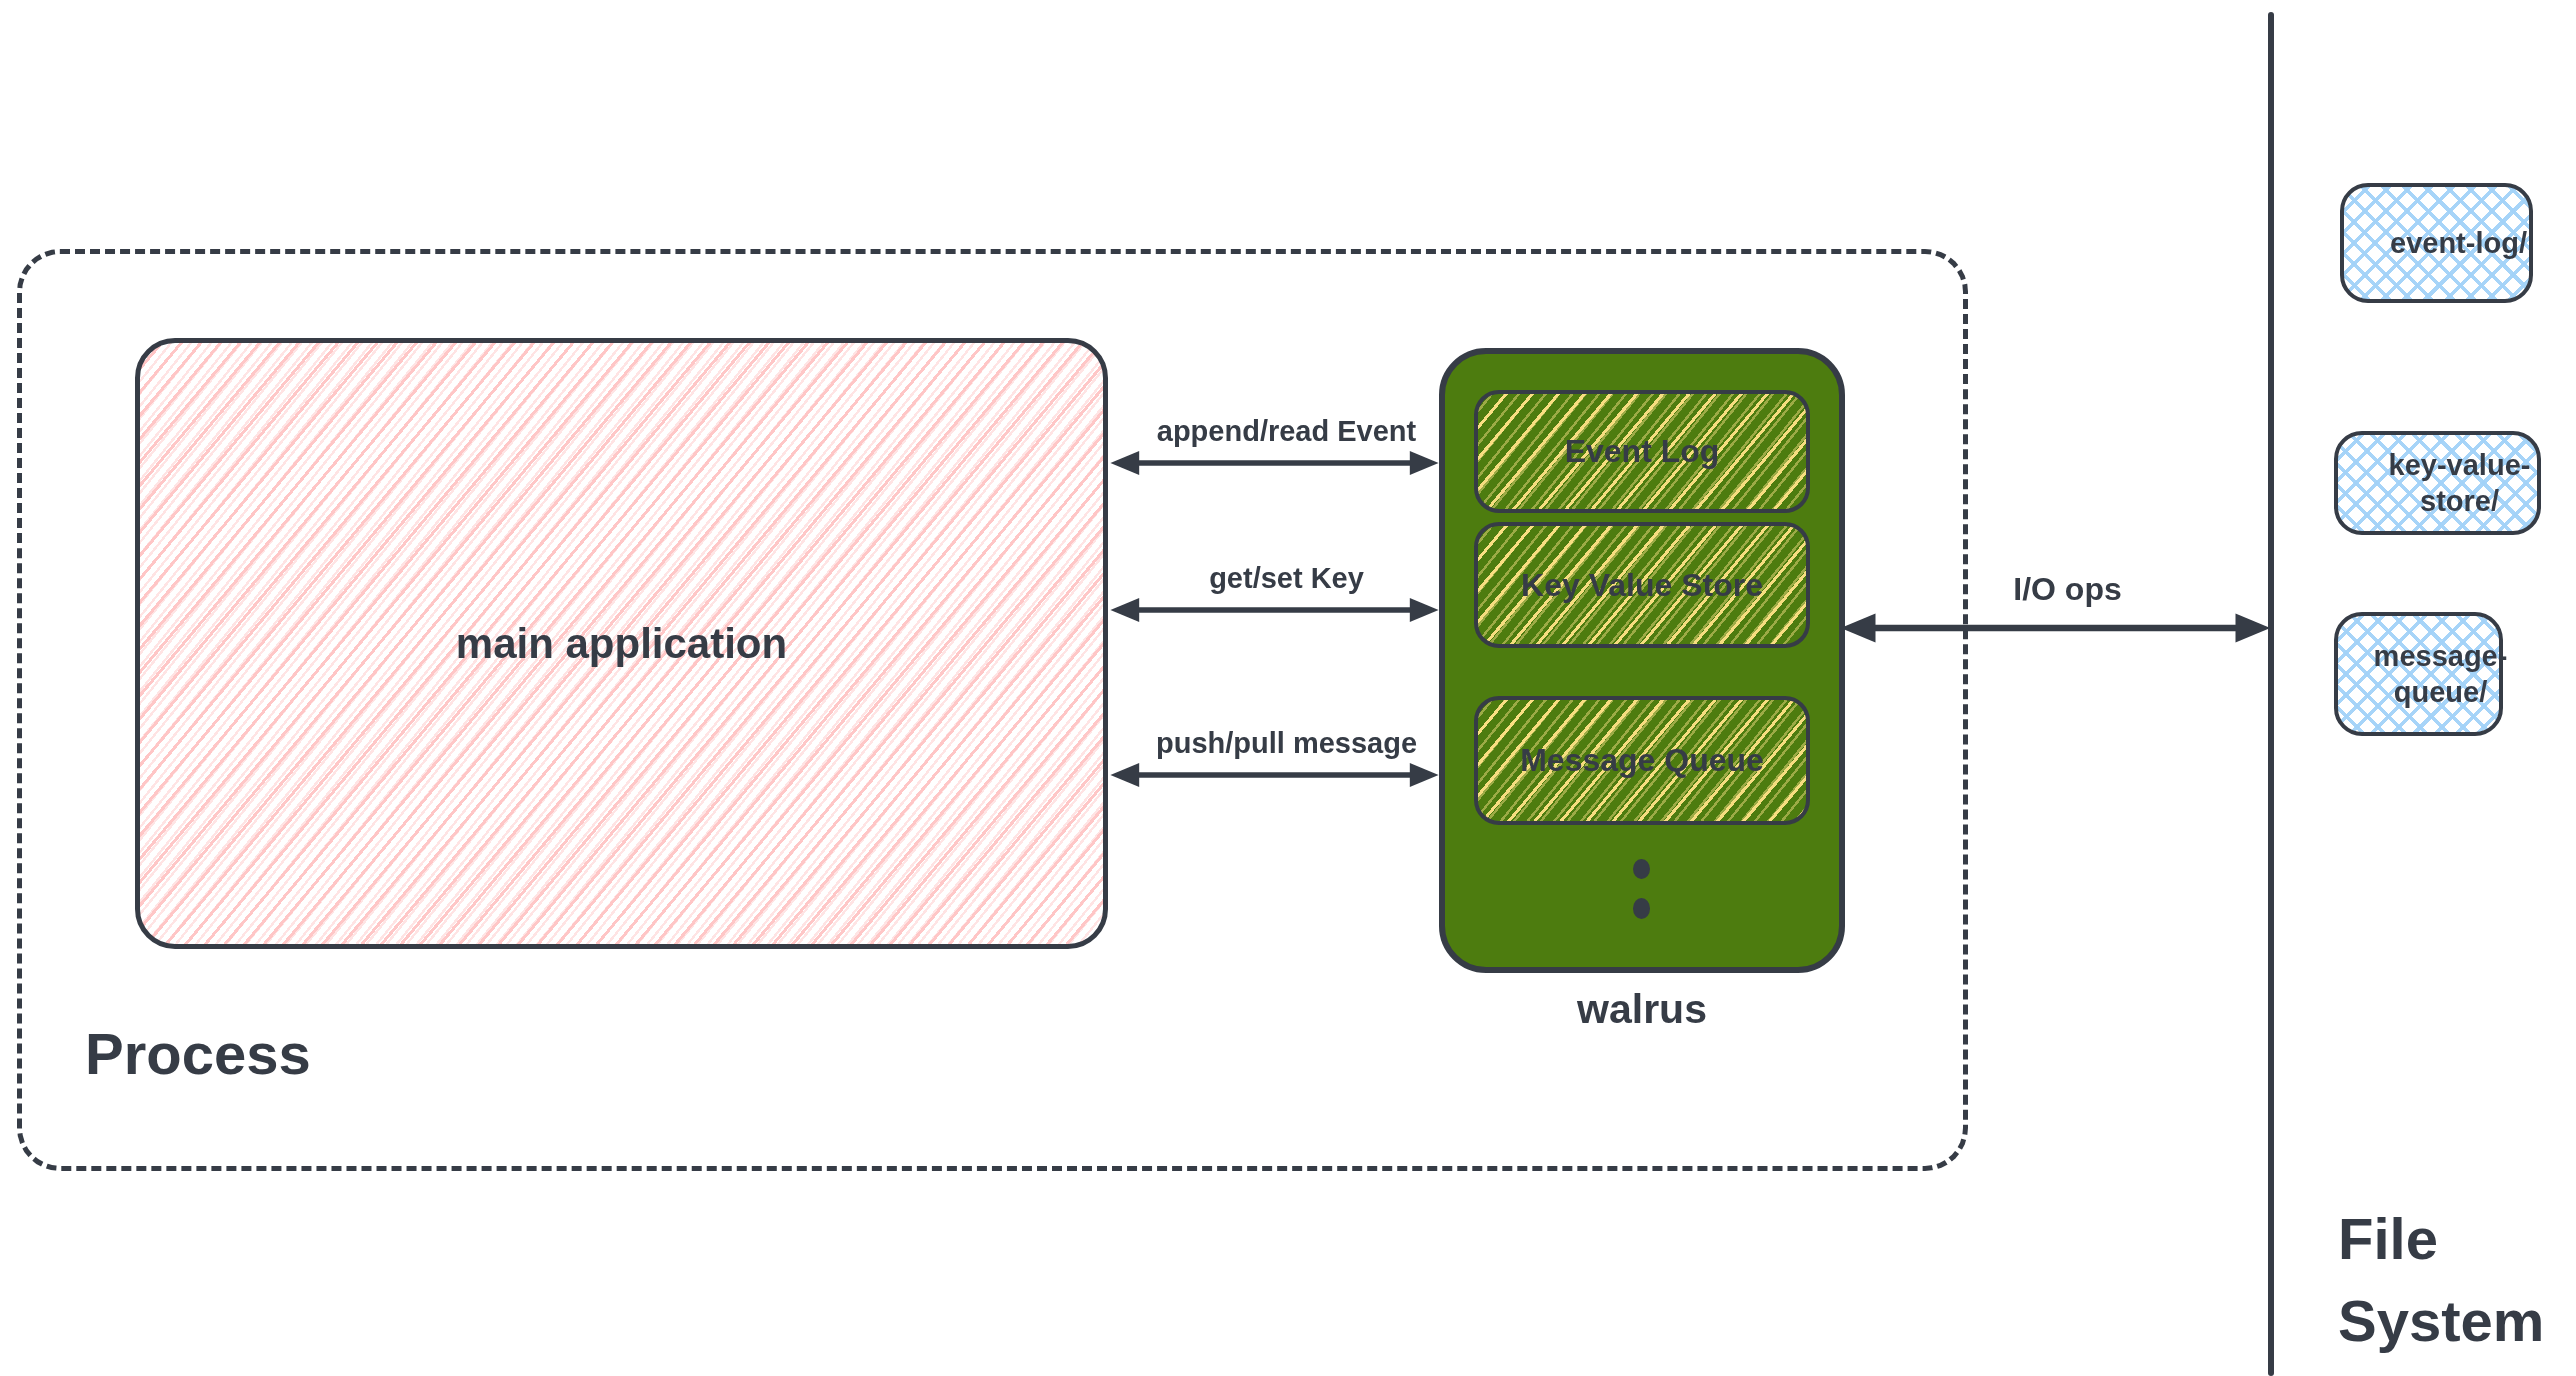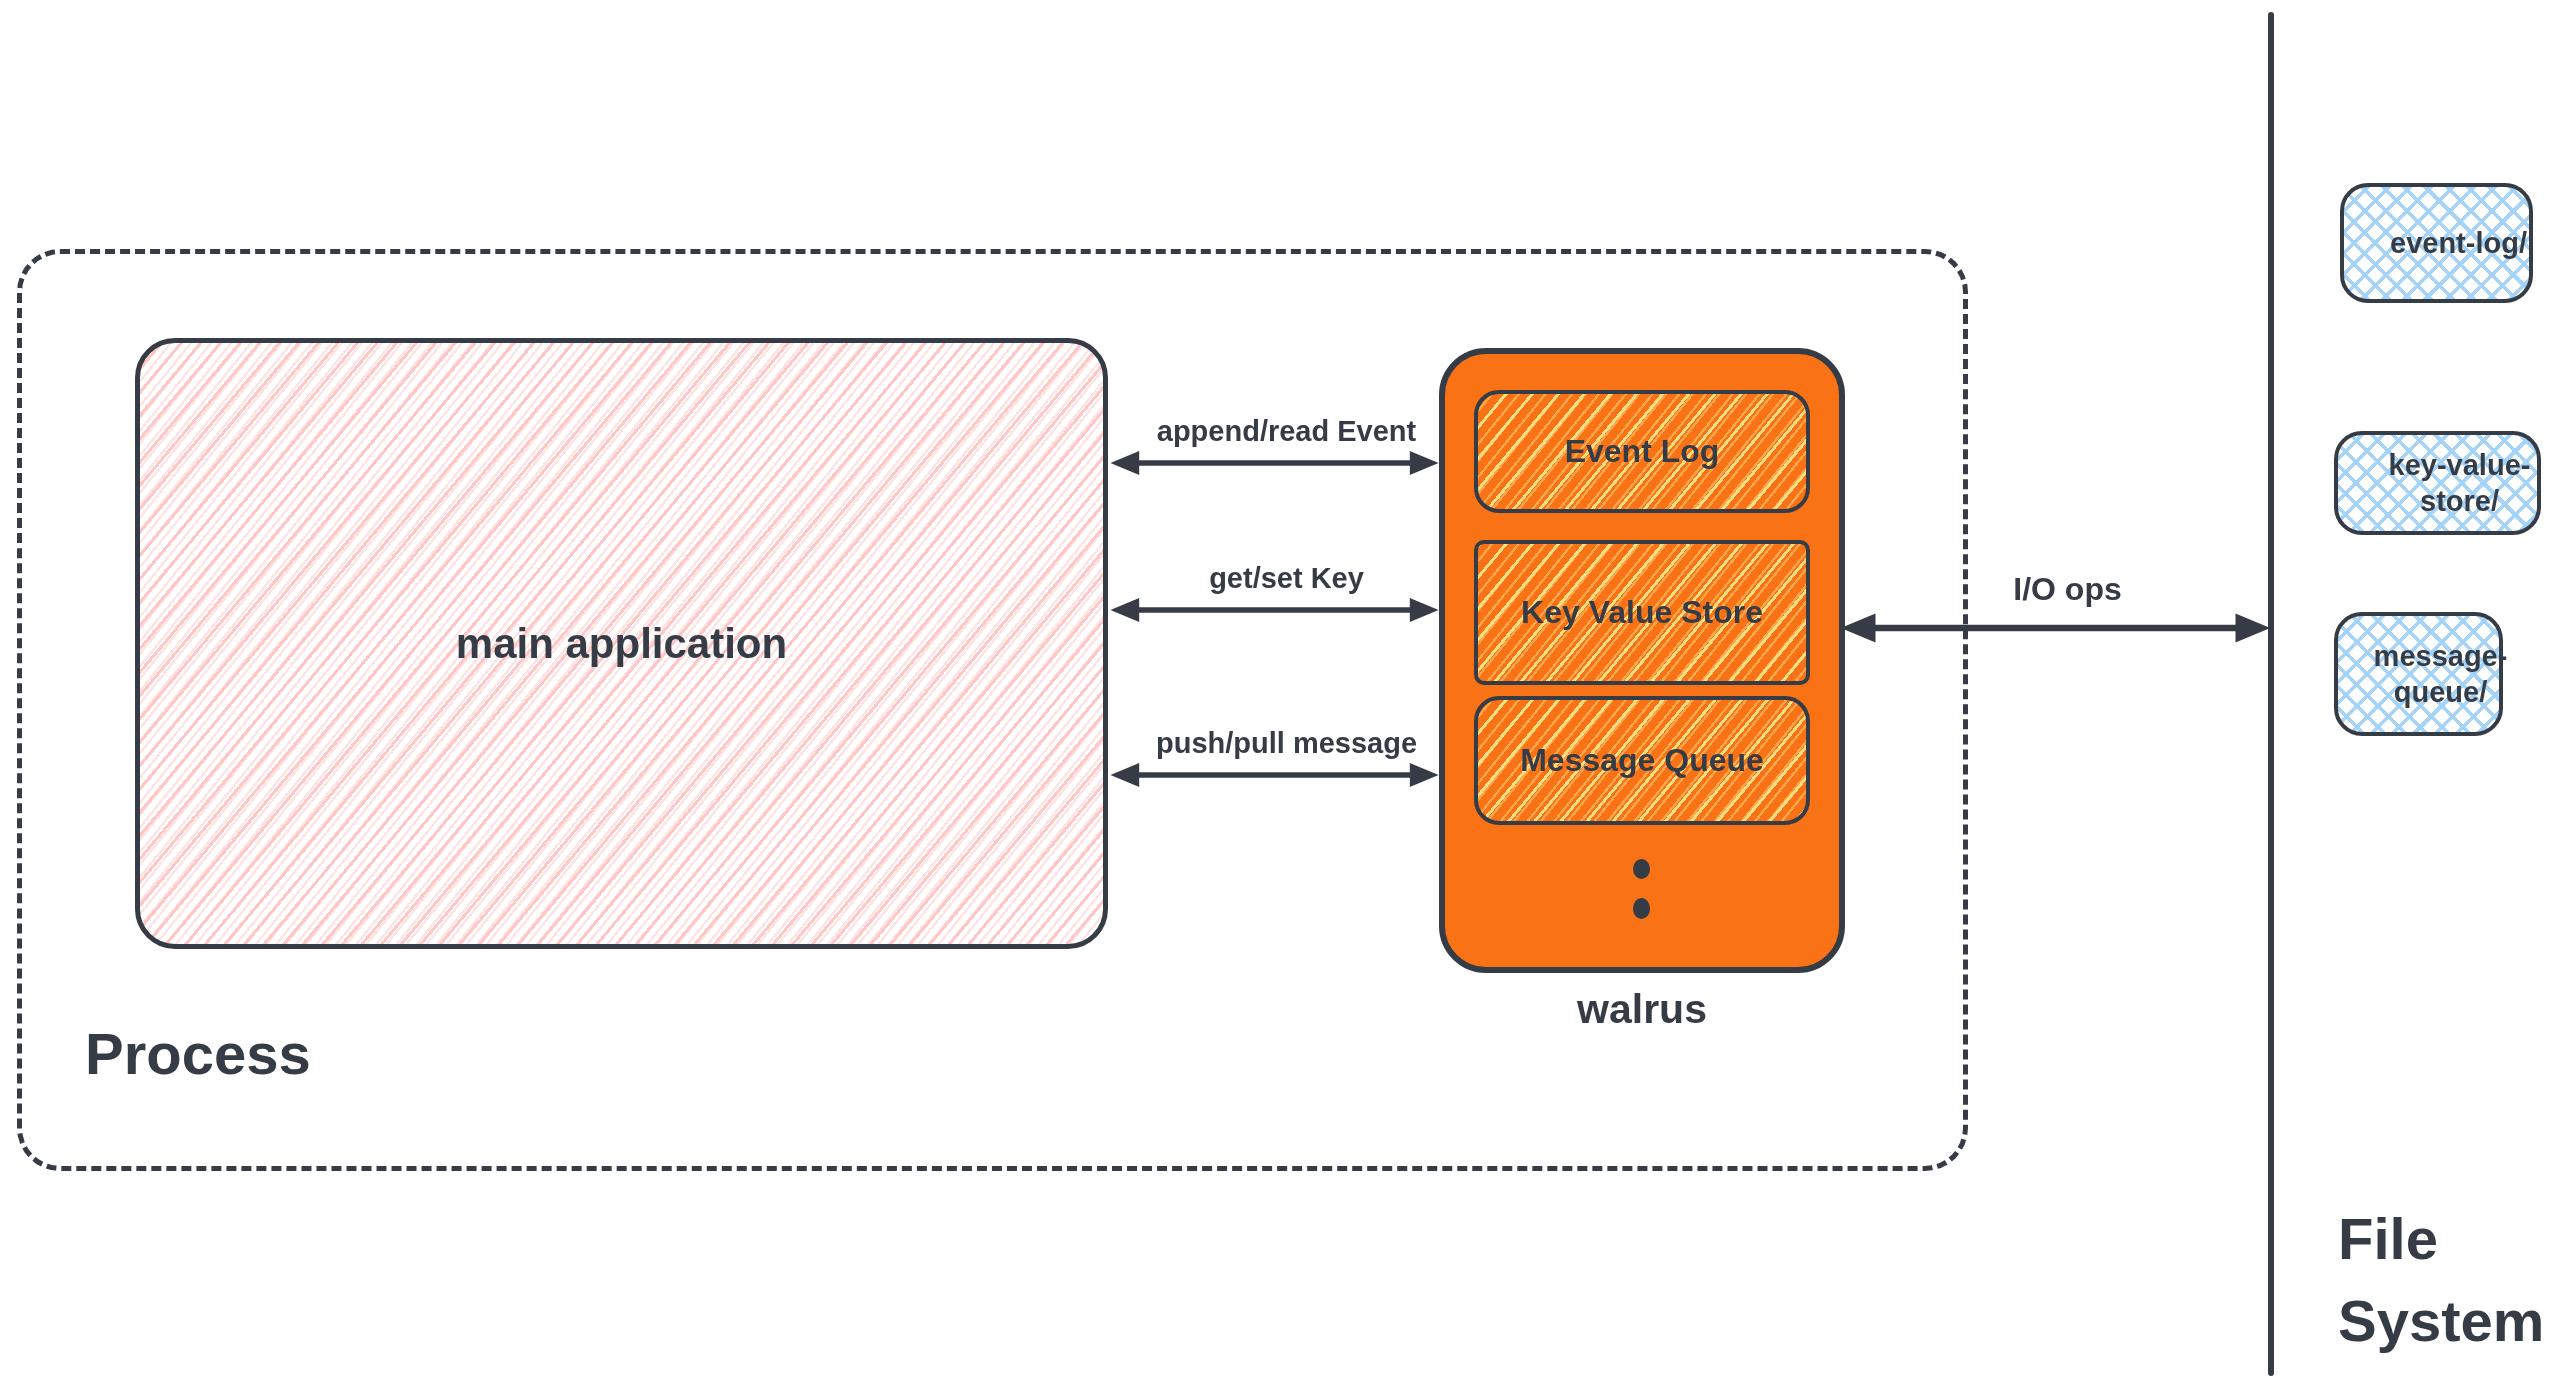--- a/index.html
+++ b/index.html
@@ -21,33 +21,33 @@
     border:5.4px solid #363c46; border-radius:40px; box-sizing:border-box;
     background:
       repeating-linear-gradient(130deg, rgba(255,196,196,.95) 0 3px, transparent 3px 15px),
       repeating-linear-gradient(129deg, rgba(255,201,201,.50) 7.2px 9.6px, transparent 9.6px 15px);
     display:flex; align-items:center; justify-content:center;
   }
   .main-app-label{ font-size:42px; font-weight:700; }
   
   .walrus-box{
     position:absolute; left:1439px; top:348px; width:406px; height:625px;
-    border:6px solid #363c46; border-radius:47px; box-sizing:border-box; background:#f97316;
+    border:6px solid #363c46; border-radius:47px; box-sizing:border-box; background:#4d7c0f;
   }
   .component{
     position:absolute; left:29px; width:336px;
     border:4.8px solid #363c46; border-radius:25px; box-sizing:border-box;
     background:
       repeating-linear-gradient(130deg, rgba(255,226,134,.95) 0 3px, transparent 3px 20px),
       repeating-linear-gradient(129deg, rgba(255,228,138,.45) 9.6px 12px, transparent 12px 20px);
     display:flex; align-items:center; justify-content:center;
   }
   .component-label{ font-size:32px; font-weight:700; }
   .comp-el{ top:36px;  height:123px; }
-  .comp-kv{ top:186px; height:145px;border-radius:10px; }
+  .comp-kv{ top:168px; height:126px; }
   .comp-mq{ top:342px; height:129px; }
   .ellipsis{ position:absolute; left:0; top:505px; width:393px; display:flex; flex-direction:column; align-items:center; gap:19px; }
   .dot{ width:17px; height:20.4px; border-radius:50%; background:#363c46; }
   .walrus-label{
     position:absolute; left:1439px; top:986px; width:406px; text-align:center;
     font-size:41px; font-weight:700;
   }
   
   .arrow-svg{ position:absolute; z-index:5; }
   .op-label{

